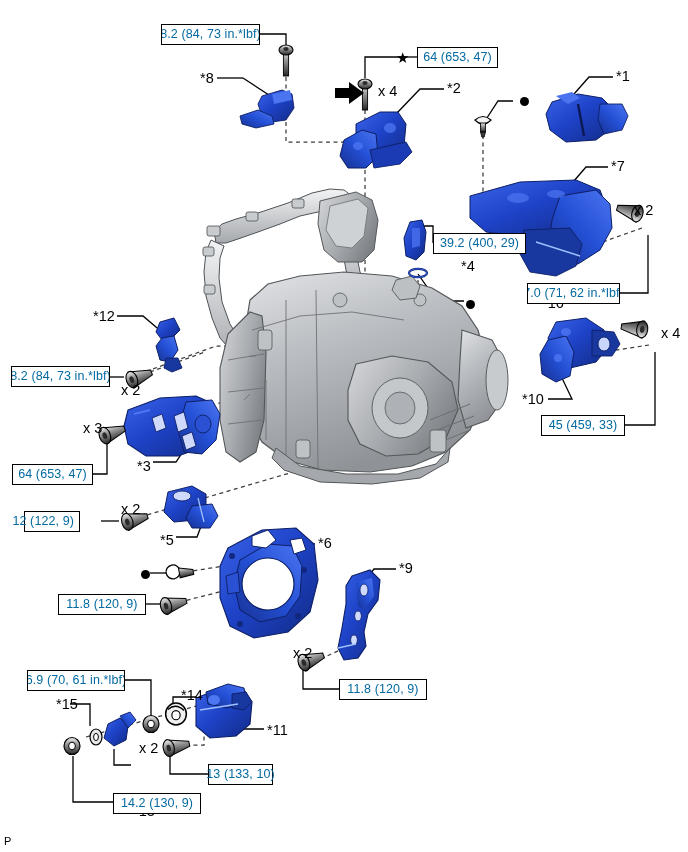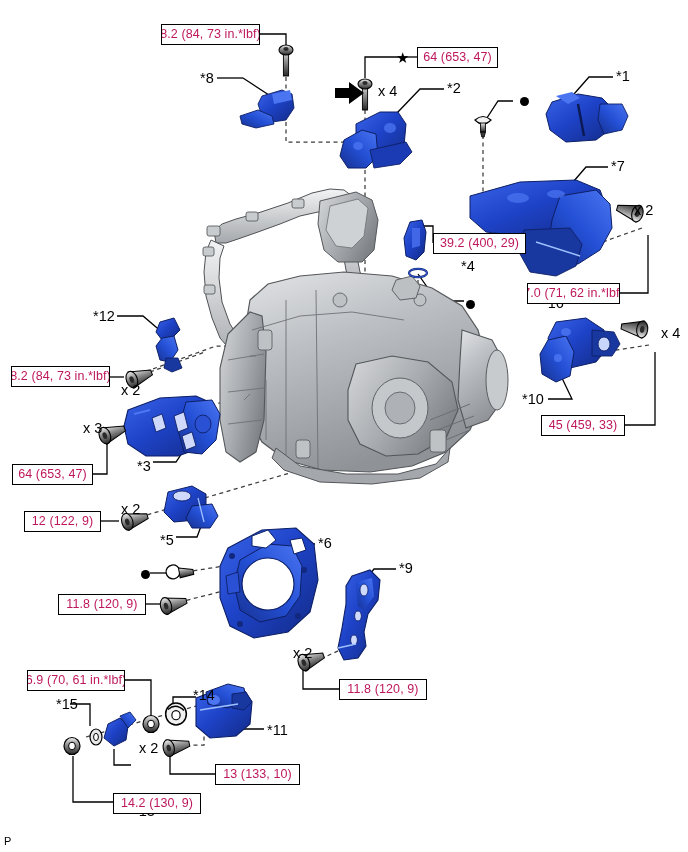--- a/index.html
+++ b/index.html
@@ -15,21 +15,21 @@
     overflow:hidden;
   }
   #art{position:absolute;left:0;top:0;width:688px;height:852px;}
 
   
   .torque{
     position:absolute;
     box-sizing:border-box;
     border:1.6px solid #000;
     background:#fff;
-    color:#be185d;
+    color:#0369a1;
     font-size:12.5px;
     line-height:1;
     height:21px;
     display:flex;
     align-items:center;
     justify-content:center;
     white-space:nowrap;
     padding:0 5px;
     letter-spacing:.1px;
     z-index:14;
@@ -489,52 +489,52 @@
     </div>
   <div class="torque" style="left:541px;top:415px;width:84px;">
       <span>45 (459, 33)</span>
     </div>
   <div class="torque clip" style="left:11px;top:366px;width:99px;">
       <span>8.2 (84, 73 in.*lbf)</span>
     </div>
   <div class="torque" style="left:12px;top:464px;width:81px;">
       <span>64 (653, 47)</span>
     </div>
-  <div class="torque" style="left:24px;top:511px;width:77px;">
+  <div class="torque" style="left:24px;top:511px;width:56px;justify-content:flex-end;">
       <span>12 (122, 9)</span>
     </div>
   <div class="torque" style="left:58px;top:594px;width:88px;">
       <span>11.8 (120, 9)</span>
     </div>
   <div class="torque clip" style="left:27px;top:670px;width:98px;">
       <span>6.9 (70, 61 in.*lbf)</span>
     </div>
   <div class="torque" style="left:339px;top:679px;width:88px;">
       <span>11.8 (120, 9)</span>
     </div>
-  <div class="torque" style="left:215px;top:764px;width:85px;">
+  <div class="torque" style="left:208px;top:764px;width:65px;">
       <span>13 (133, 10)</span>
     </div>
   <div class="torque" style="left:113px;top:793px;width:88px;">
       <span>14.2 (130, 9)</span>
     </div>
 
   <div class="txt" style="left:616px;top:69px;">*1</div>
   <div class="txt" style="left:447px;top:81px;">*2</div>
   <div class="txt" style="left:611px;top:159px;">*7</div>
   <div class="txt" style="left:200px;top:71px;">*8</div>
   <div class="txt" style="left:461px;top:259px;">*4</div>
   <div class="txt" style="left:494px;top:296px;margin-left:48px;">*16</div>
   <div class="txt" style="left:522px;top:392px;">*10</div>
   <div class="txt" style="left:93px;top:309px;">*12</div>
   <div class="txt" style="left:137px;top:459px;">*3</div>
   <div class="txt" style="left:160px;top:533px;">*5</div>
   <div class="txt" style="left:318px;top:536px;">*6</div>
   <div class="txt" style="left:399px;top:561px;">*9</div>
-  <div class="txt" style="left:193px;top:688px;">*14</div>
+  <div class="txt" style="left:181px;top:688px;">*14</div>
   <div class="txt" style="left:267px;top:723px;text-align:center;">*11</div>
   <div class="txt" style="left:48px;top:697px;margin-left:8px;">*15</div>
   <div class="txt" style="left:133px;top:760px;margin-top:44px;">*13</div>
 
   <div class="txt" style="left:378px;top:84px;">x 4</div>
   <div class="txt" style="left:634px;top:203px;">x 2</div>
   <div class="txt" style="left:661px;top:326px;">x 4</div>
   <div class="txt" style="left:121px;top:383px;">x 2</div>
   <div class="txt" style="left:83px;top:421px;">x 3</div>
   <div class="txt" style="left:121px;top:502px;">x 2</div>

